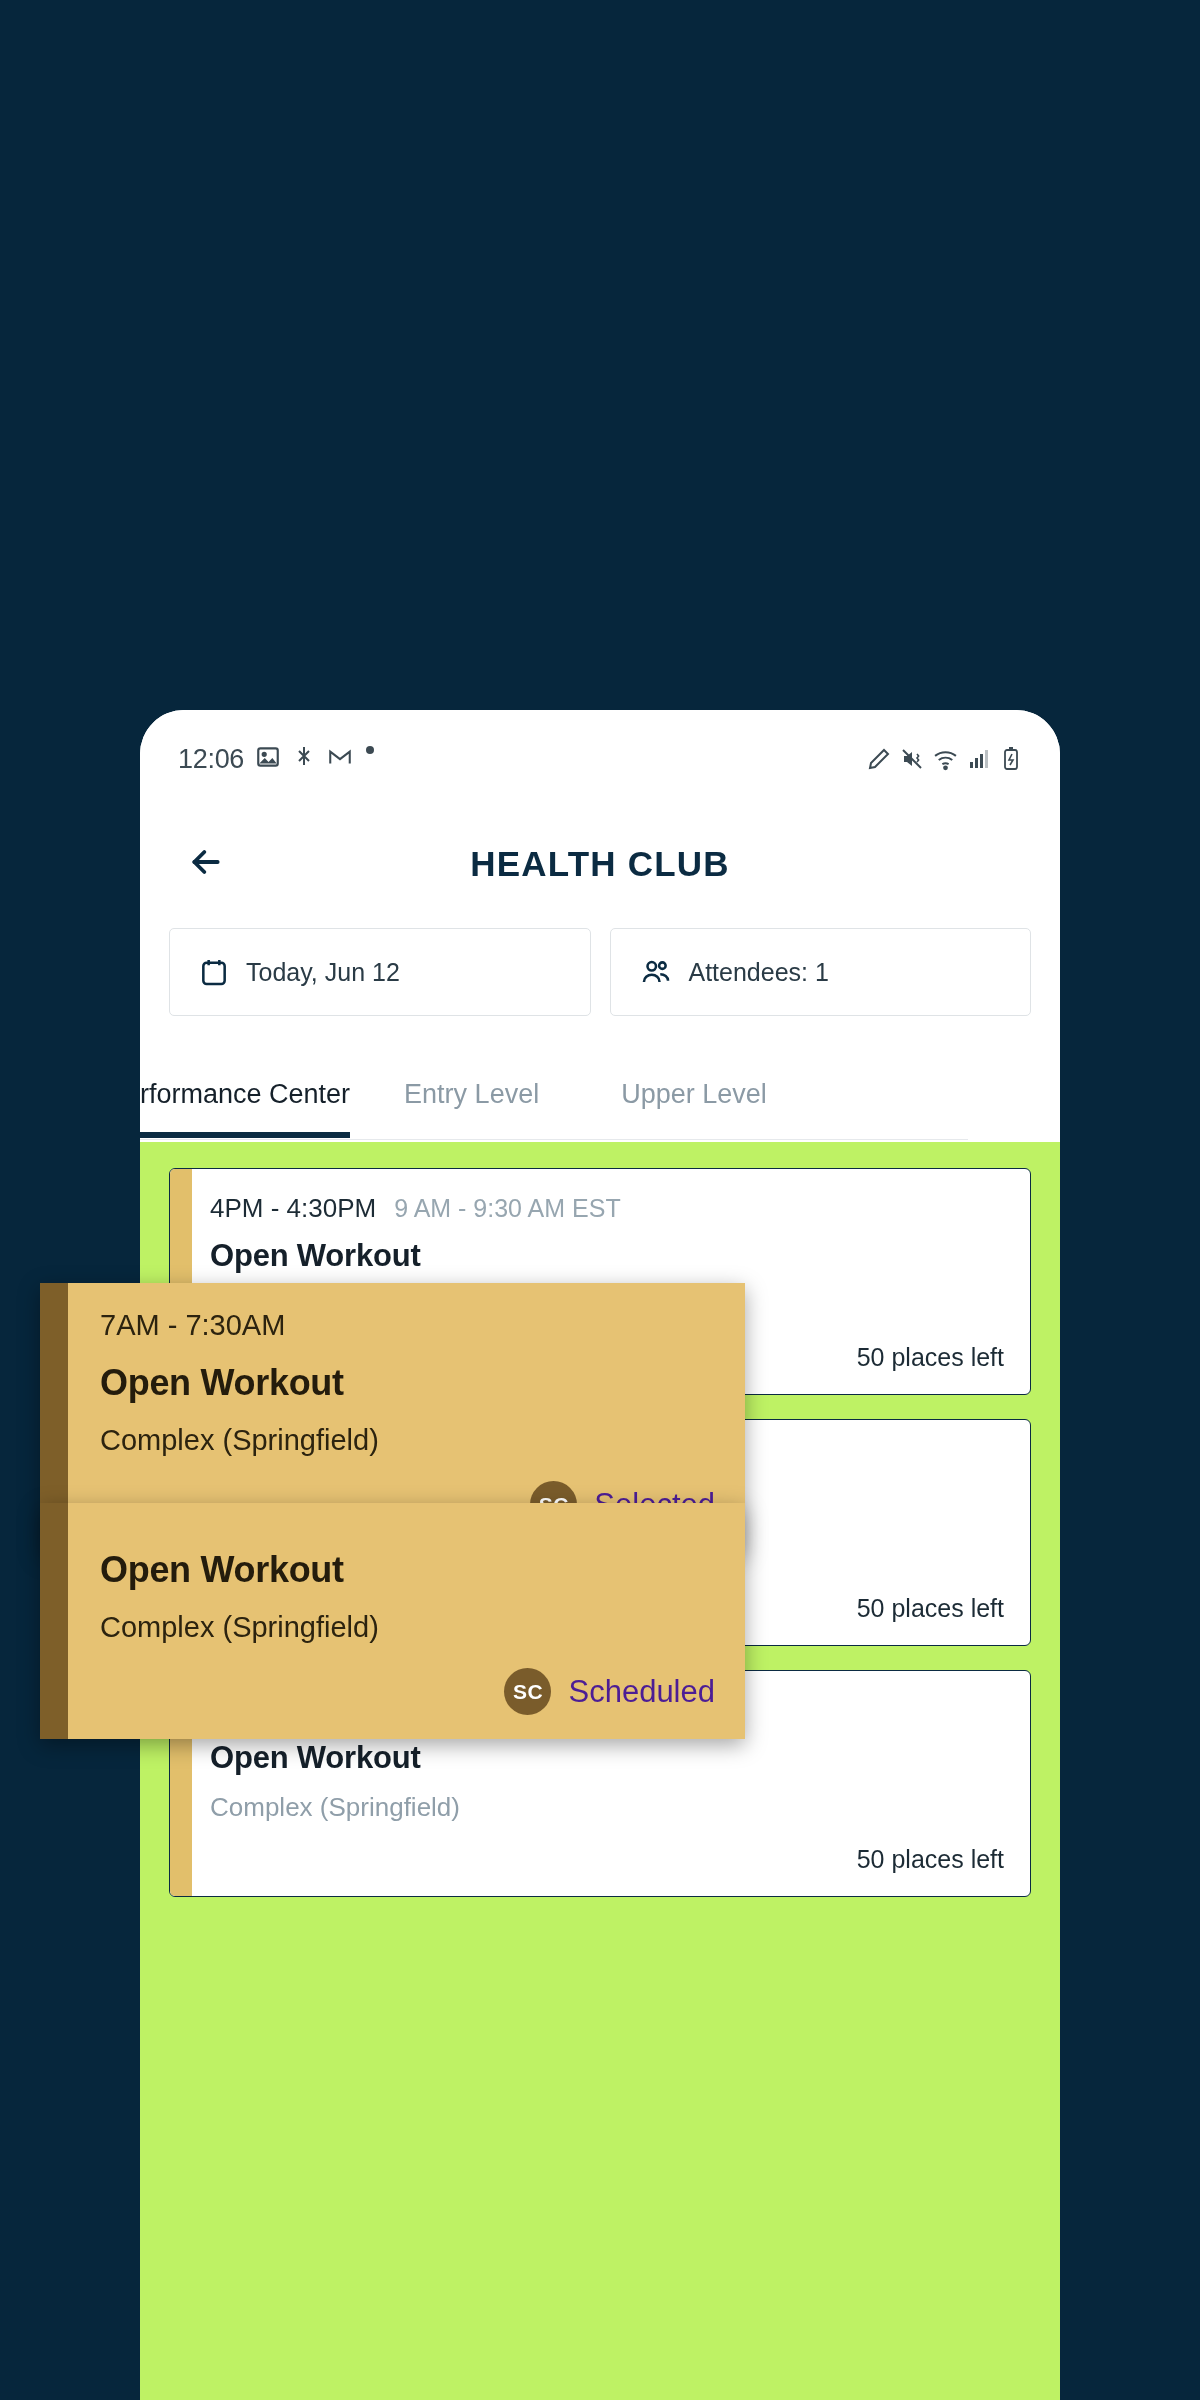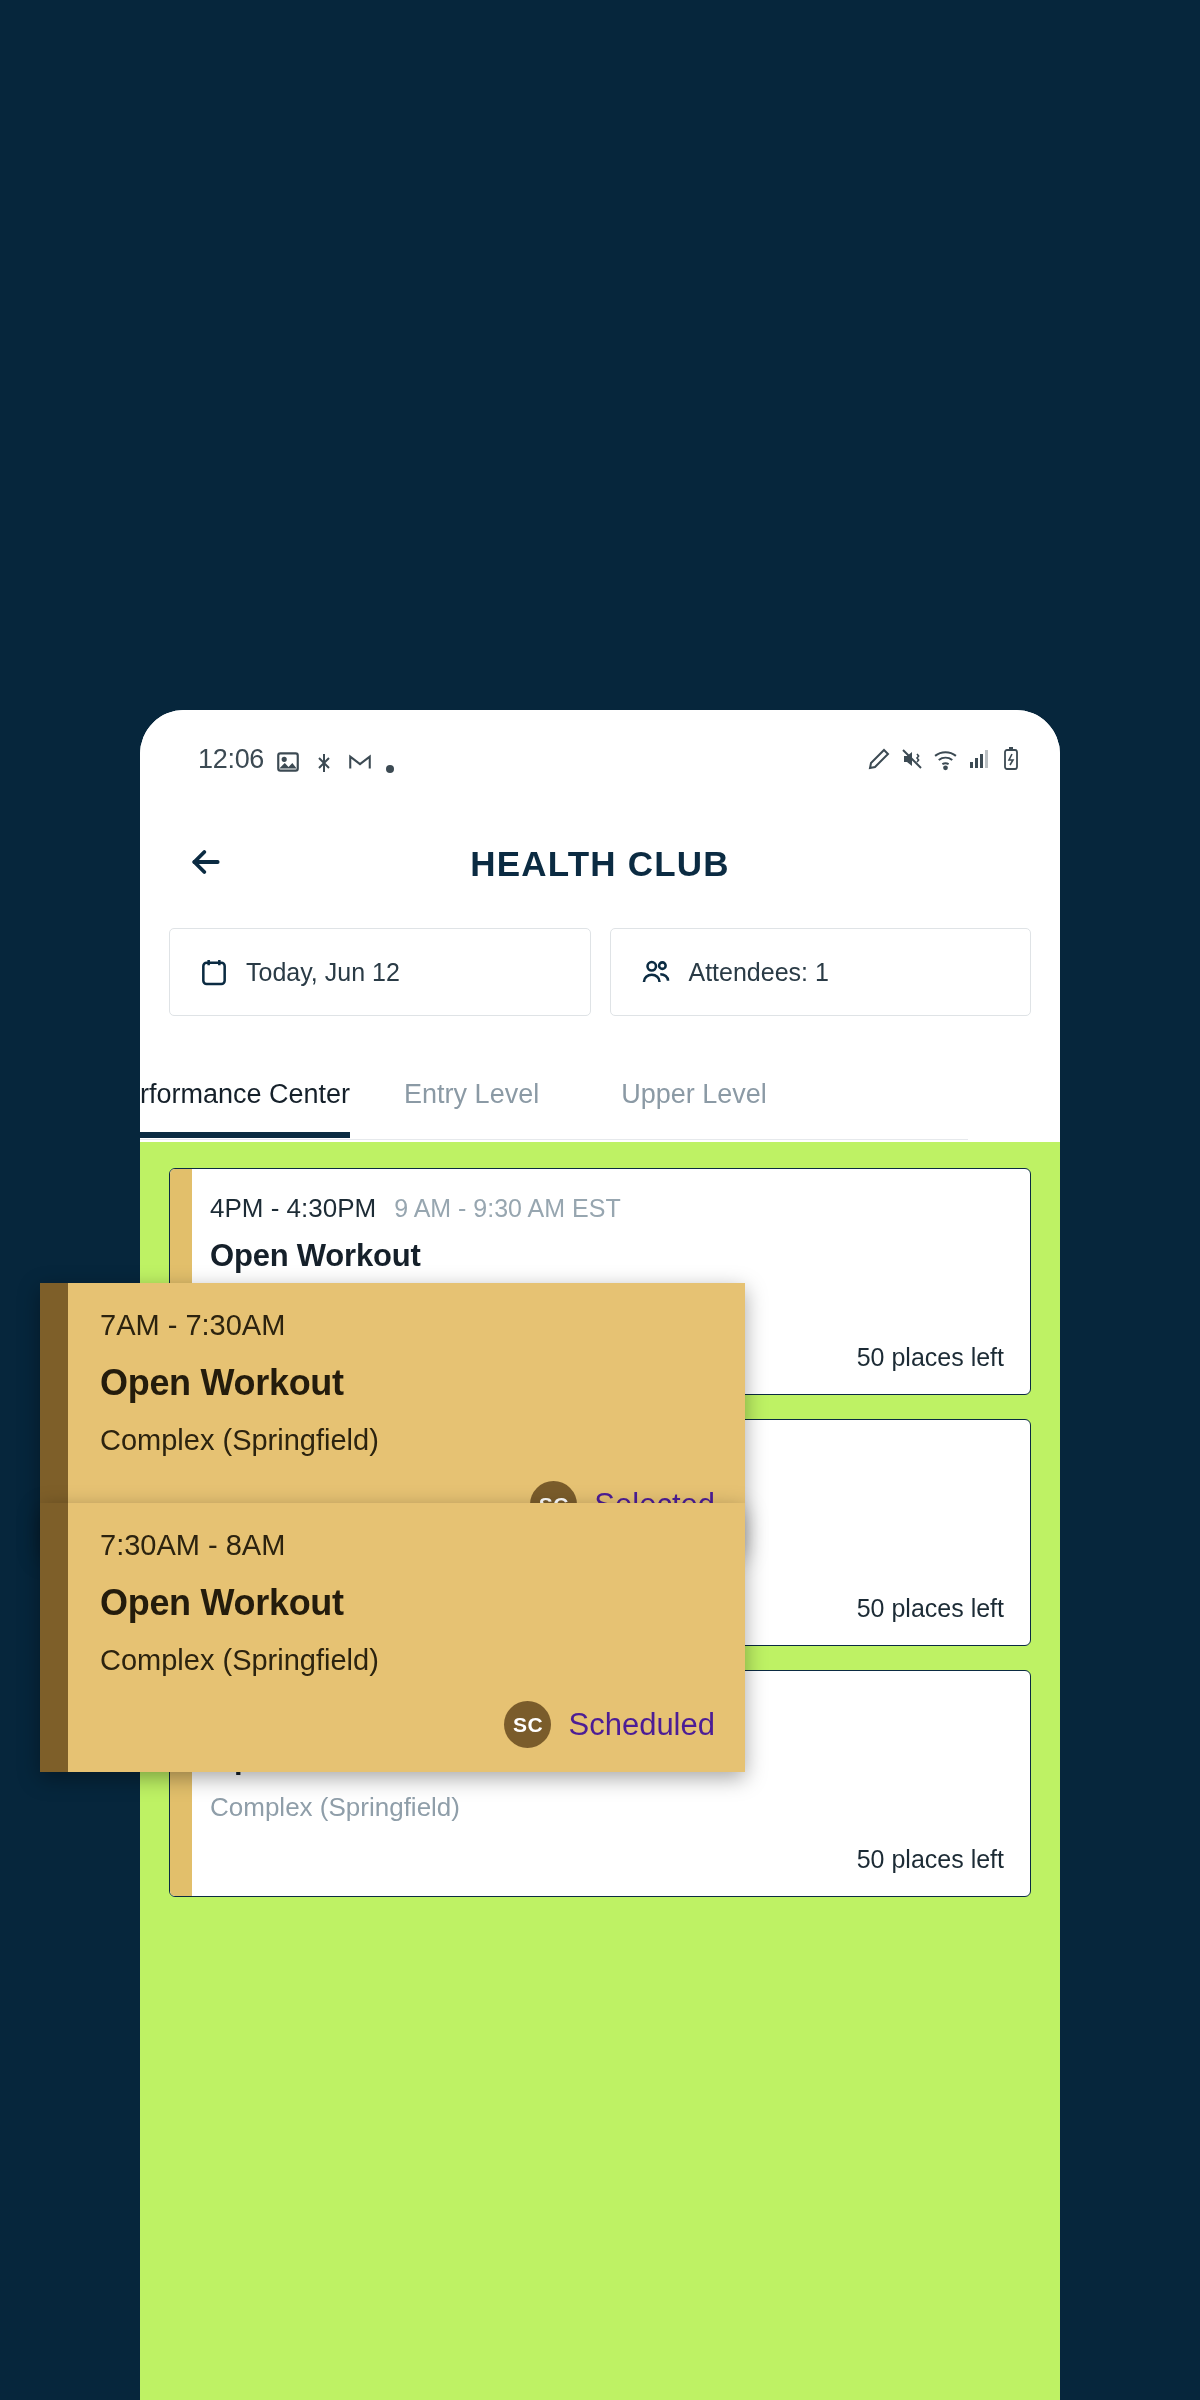--- a/index.html
+++ b/index.html
@@ -30,21 +30,21 @@
     overflow:hidden;
   }
   .phone-inner { position:absolute; inset:0; background:#ffffff; }
 
   
   .statusbar {
     position:absolute; left:0; top:20px; width:920px; height:58px;
     display:flex; align-items:center; justify-content:space-between;
     padding:0 38px;
   }
-  .sb-left { display:flex; align-items:flex-end; gap:11px;margin-left:20px; }
+  .sb-left { display:flex; align-items:flex-start; gap:11px; }
   .sb-time { font-size:27px; color:#3c4a53; letter-spacing:-0.3px; }
   .sb-right { display:flex; align-items:center; gap:9px; }
   .sbico { display:inline-flex; align-items:center; justify-content:center; color:#3c4a53; }
 
   
   .appbar {
     position:absolute; left:0; top:108px; width:920px; height:92px;
     display:flex; align-items:center;
   }
   .back-btn {
@@ -297,21 +297,20 @@
     <div class="hl-time">7AM - 7:30AM</div>
     <div class="hl-title">Open Workout</div>
     <div class="hl-loc">Complex (Springfield)</div>
     <div class="hl-foot">
       <span class="avatar">SC</span>
       <span class="hl-status">Selected</span>
     </div>
   </div>
 
   <div class="hl-card" id="hlB">
-    <div class="hl-time">7:30AM - 8AM</div>
     <div class="hl-title">Open Workout</div>
     <div class="hl-loc">Complex (Springfield)</div>
     <div class="hl-foot">
       <span class="avatar">SC</span>
       <span class="hl-status">Scheduled</span>
     </div>
   </div>
 
 </div>
 

